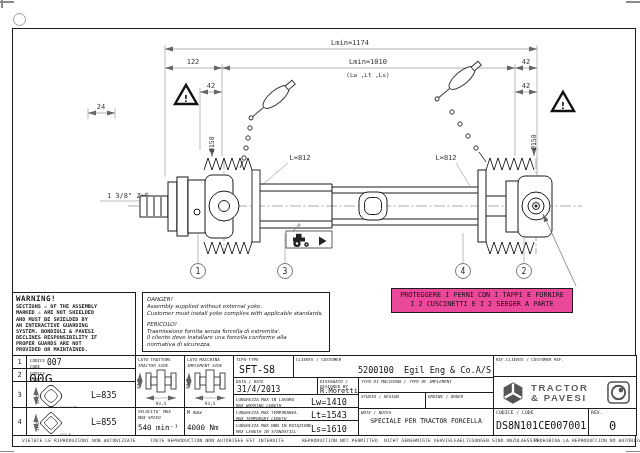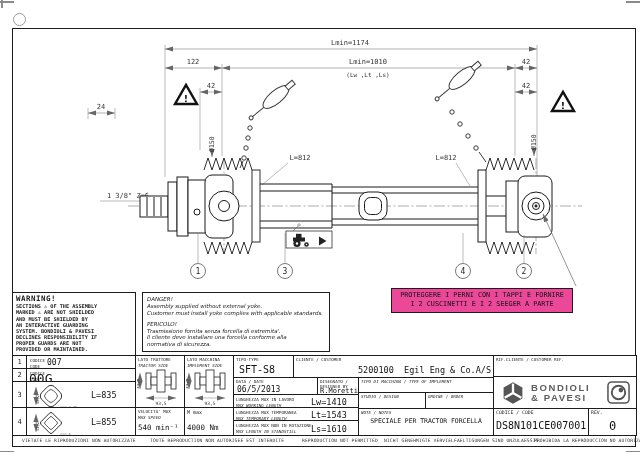--- a/index.html
+++ b/index.html
@@ -353,21 +353,21 @@
   <div class="cell" style="left:293px;top:355px;width:231px;height:23px">
     <div class="lbl">CLIENTE / CUSTOMER</div>
     <div class="val" style="position:absolute;left:64px;top:9px;font-size:8.5px;white-space:pre">5200100  Egil Eng &amp; Co.A/S</div>
   </div>
   <div class="cell" style="left:493px;top:355px;width:144px;height:22px">
     <div class="lbl">RIF.CLIENTE / CUSTOMER REF.</div>
   </div>
 
   <div class="cell" style="left:233px;top:377px;width:85px;height:18px">
     <div class="lbl">DATA / DATE</div>
-    <div class="val" style="position:absolute;left:3px;top:7px;font-size:8px">06/5/2013</div>
+    <div class="val" style="position:absolute;left:3px;top:7px;font-size:8px">31/4/2013</div>
   </div>
   <div class="cell" style="left:317px;top:377px;width:42px;height:18px">
     <div class="lblw">DISEGNATO / DESIGNED BY</div>
     <div class="val" style="position:absolute;left:2px;top:9px;font-size:7px">R.Moretti</div>
   </div>
   <div class="cell" style="left:358px;top:377px;width:136px;height:16px">
     <div class="lbl" style="font-style:italic">TIPO DI MACCHINA / TYPE OF IMPLEMENT</div>
   </div>
 
   <div class="cell" style="left:233px;top:394px;width:126px;height:14px">
@@ -406,21 +406,21 @@
   <div class="cell" style="left:493px;top:376px;width:144px;height:33px;display:flex;align-items:center;gap:5px;padding:0 6px">
     <svg width="26" height="26" viewBox="0 0 36 36">
       <polygon points="18,3 31,10.5 31,25.5 18,33 5,25.5 5,10.5" fill="#555"></polygon>
       <g stroke="#fff" stroke-width="3.2" fill="none">
         <line x1="18" y1="18" x2="18" y2="5"></line>
         <line x1="18" y1="18" x2="6.5" y2="24.5"></line>
         <line x1="18" y1="18" x2="29.5" y2="24.5"></line>
       </g>
     </svg>
     <div class="brand">
-      <div>BONDIOLI</div>
+      <div>TRACTOR</div>
       <div>&amp; PAVESI</div>
     </div>
     <svg width="23" height="23" viewBox="0 0 24 24" style="margin-left:auto">
       <rect x="1" y="1" width="22" height="22" rx="4" fill="none" stroke="#555" stroke-width="1.6"></rect>
       <circle cx="12" cy="12" r="7" fill="none" stroke="#555" stroke-width="2"></circle>
       <circle cx="14.5" cy="9.5" r="2.4" fill="#555"></circle>
     </svg>
   </div>
   <div class="cell" style="left:493px;top:408px;width:96px;height:28px">
     <div class="lbl" style="font-size:4.8px">CODICE / CODE</div>

